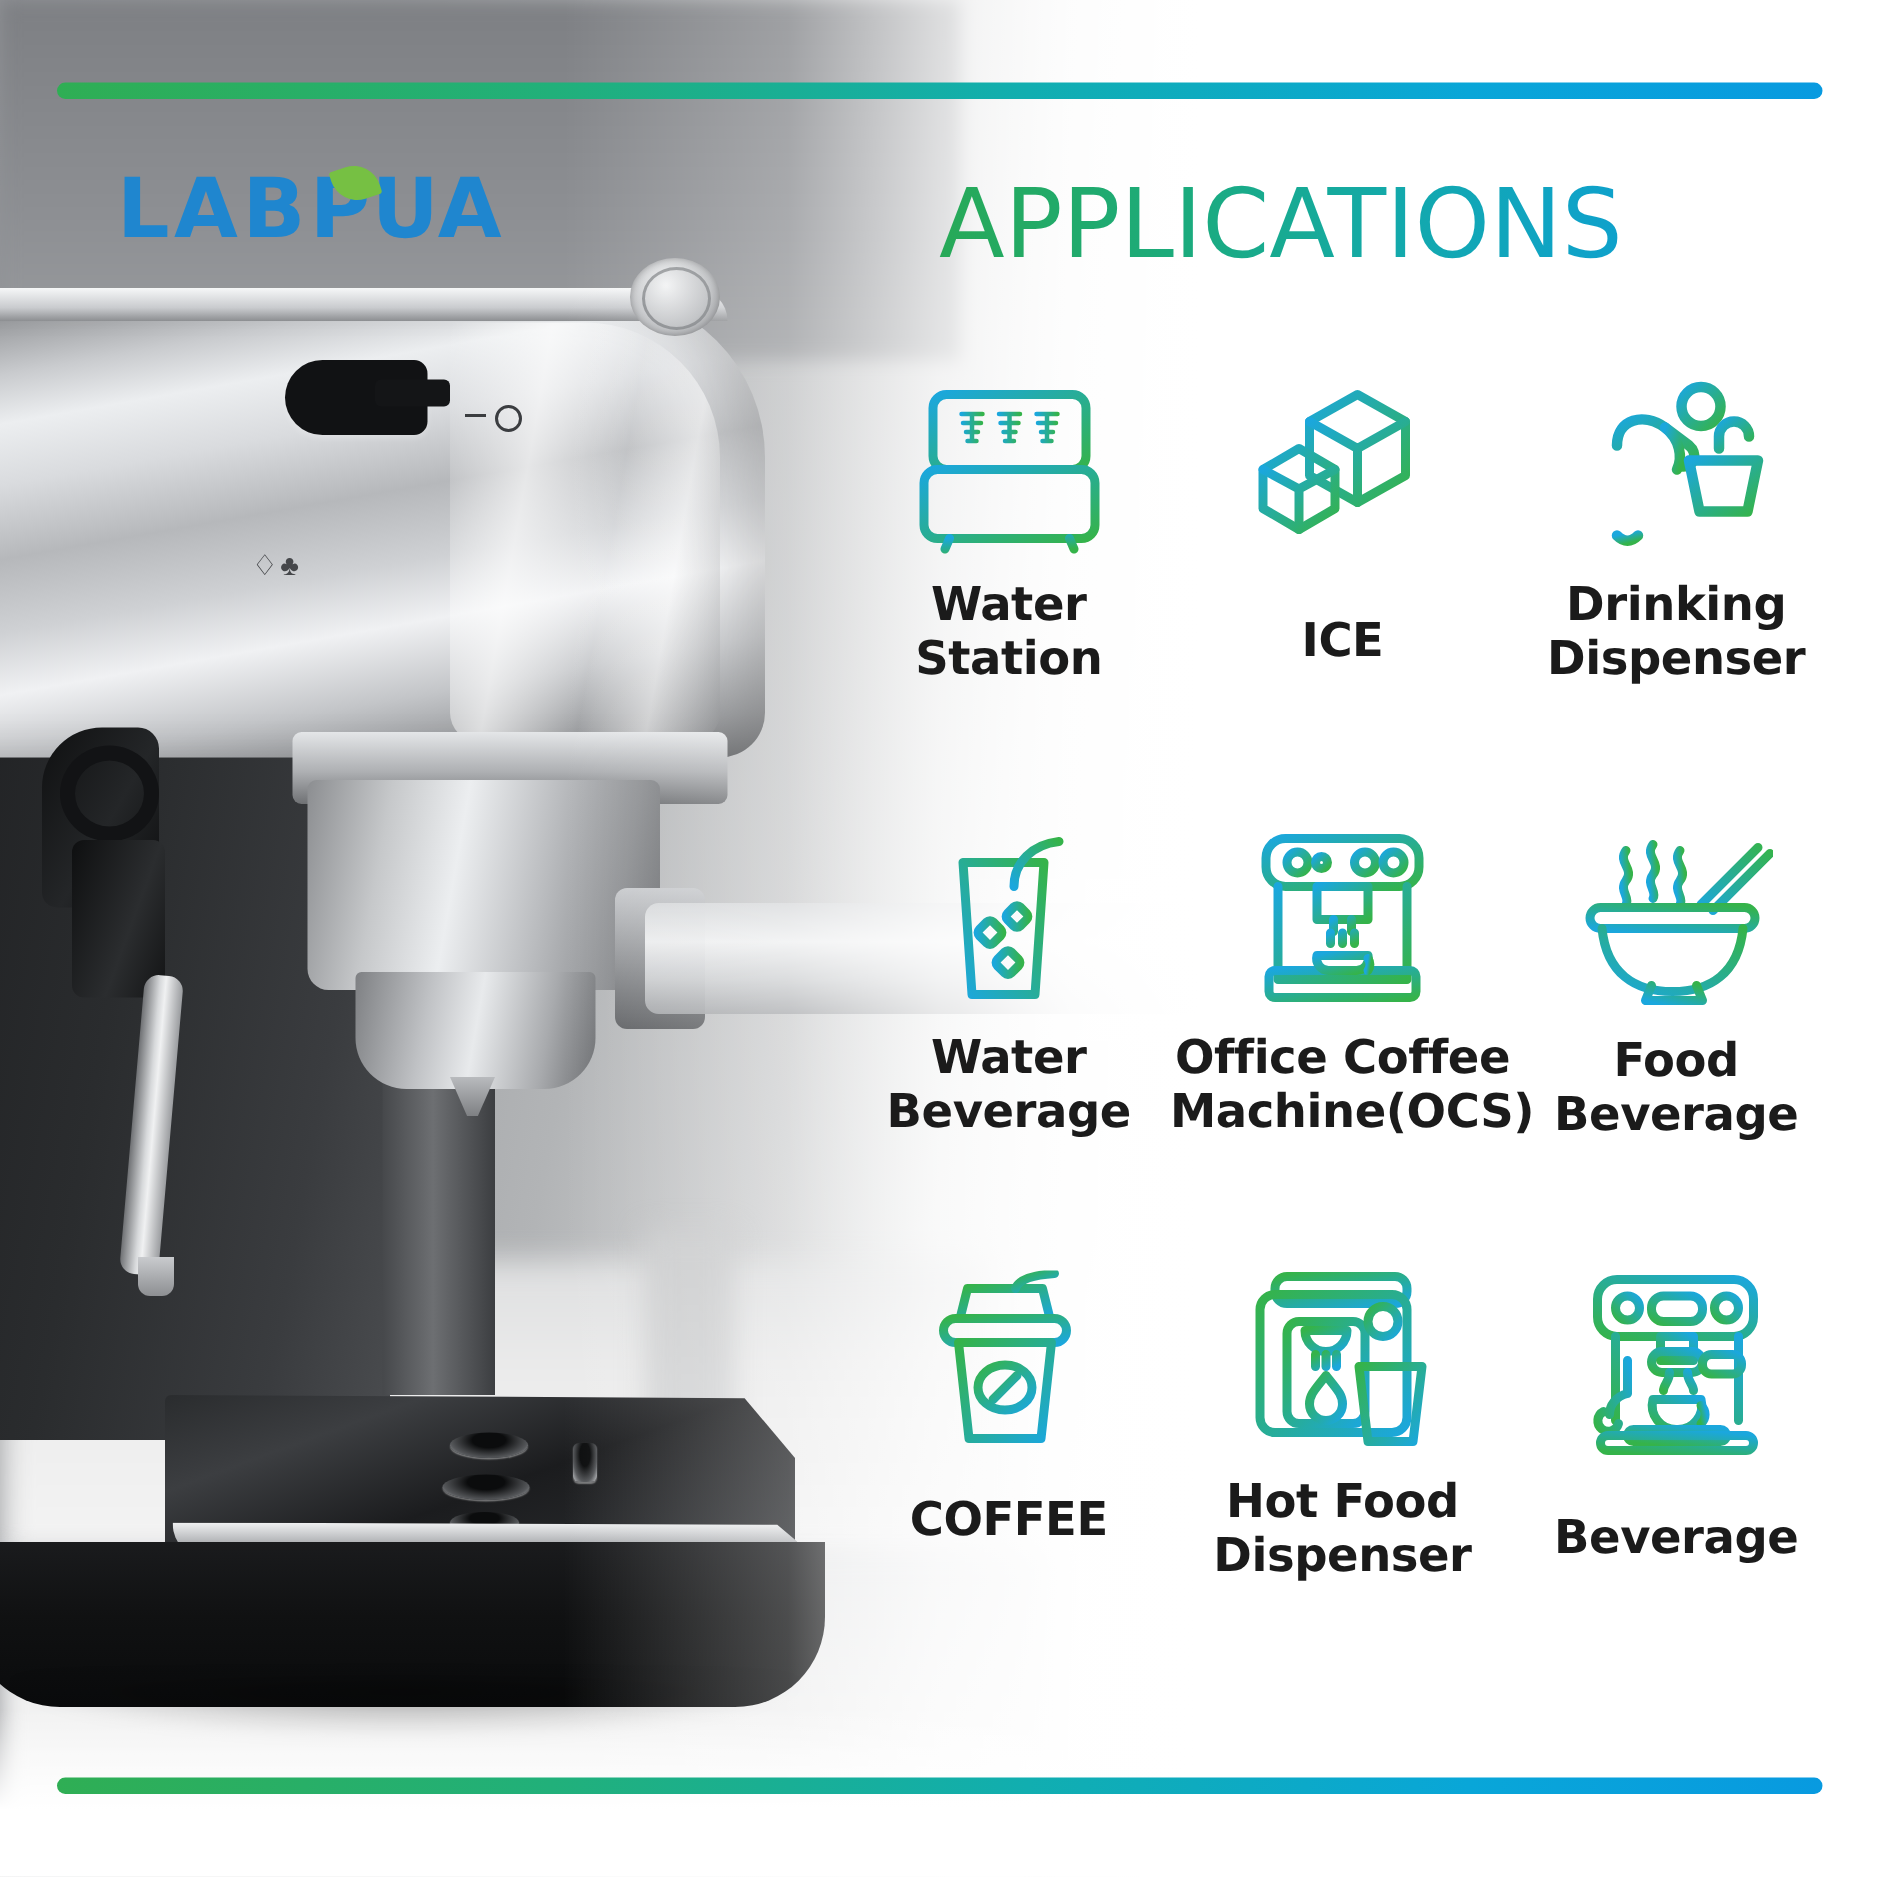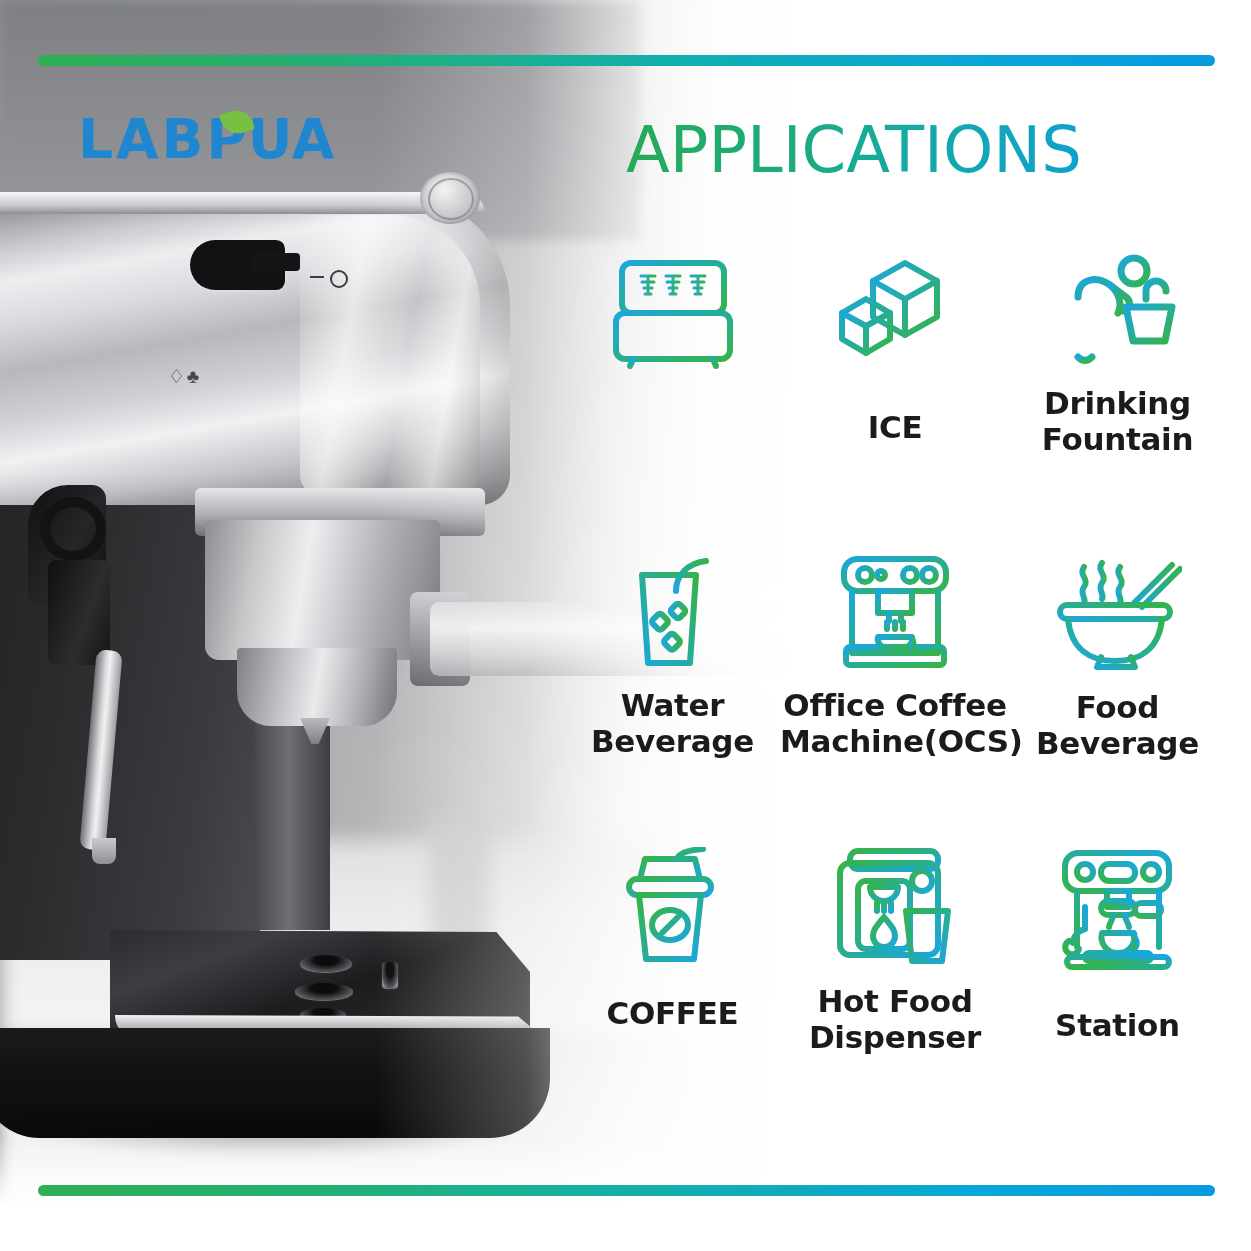--- a/index.html
+++ b/index.html
@@ -393,20 +393,21 @@
             <rect x="5" y="58" width="114" height="46" rx="9"></rect>
             <path d="M22 104l-3 7 M102 104l3 7"></path>
           </g>
           <g fill="none" stroke="url(#g2)" stroke-width="3" stroke-linecap="round" stroke-linejoin="round">
             <path d="M30 21h14 M37 21v6 M31 27h12 M33 33h8 M37 27v12 M34 39h6"></path>
             <path d="M55 21h14 M62 21v6 M56 27h12 M58 33h8 M62 27v12 M59 39h6"></path>
             <path d="M80 21h14 M87 21v6 M81 27h12 M83 33h8 M87 27v12 M84 39h6"></path>
           </g>
         </svg>
       </div>
+      <div class="cell-label">Water Station</div>
     </div>
 
     <div class="cell r1 cell-ice">
       <div class="icon-wrap">
         <svg width="124" height="116" viewBox="0 0 124 116">
           <g fill="none" stroke="url(#g1)" stroke-width="6" stroke-linecap="round" stroke-linejoin="round">
             <path d="M72 8 L104 26 L104 62 L72 80 L40 62 L40 26 Z"></path>
             <path d="M72 44 L104 26 M72 44 L40 26 M72 44 L72 80"></path>
             <path d="M33 44 L57 58 L57 84 L33 98 L9 84 L9 58 Z"></path>
             <path d="M33 71 L57 58 M33 71 L9 58 M33 71 L33 98"></path>
@@ -424,21 +425,21 @@
             <path d="M22 44 C22 26 40 22 54 32 L70 44 C76 49 74 58 66 58"></path>
             <path d="M22 44 L22 104"></path>
             <path d="M36 54 L36 104"></path>
             <path d="M22 104 q7 7 14 0"></path>
             <path d="M54 32 C64 40 66 52 62 60"></path>
             <path d="M90 46 v-8 a10 10 0 0 1 20 0"></path>
             <path d="M70 54 h46 l-7 34 h-32 z"></path>
           </g>
         </svg>
       </div>
-      <div class="cell-label">Drinking Fountain</div>
+      <div class="cell-label">Drinking Dispenser</div>
     </div>
 
     <div class="cell r2 cell-cold">
       <div class="icon-wrap">
         <svg width="118" height="122" viewBox="0 0 118 122">
           <g fill="none" stroke="url(#g3)" stroke-width="6" stroke-linecap="round" stroke-linejoin="round">
             <path d="M28 24 h54 l-6 88 h-42 z"></path>
             <path d="M26 46 h58"></path>
             <path d="M30 98 h50"></path>
             <path d="M62 40 C62 24 74 12 92 10"></path>
@@ -540,17 +541,17 @@
             <rect x="80" y="58" width="26" height="13" rx="6"></rect>
             <path d="M58 70 c0 6 -4 8 -4 12 M70 70 c0 6 4 8 4 12"></path>
             <path d="M30 62 v22 M30 84 c-8 2 -12 8 -12 14 M14 96 a7 7 0 1 0 10 8"></path>
             <path d="M47 88 h32 a16 16 0 0 1 -16 20 h0 a16 16 0 0 1 -16 -20 z"></path>
             <path d="M79 92 a8 8 0 0 1 0 12"></path>
             <rect x="30" y="108" width="66" height="8" rx="4"></rect>
             <rect x="12" y="112" width="102" height="10" rx="5"></rect>
           </g>
         </svg>
       </div>
-      <div class="cell-label">Station</div>
+      <div class="cell-label">Beverage</div>
     </div>
 
   </div>
 </div>
 
 </body></html>

